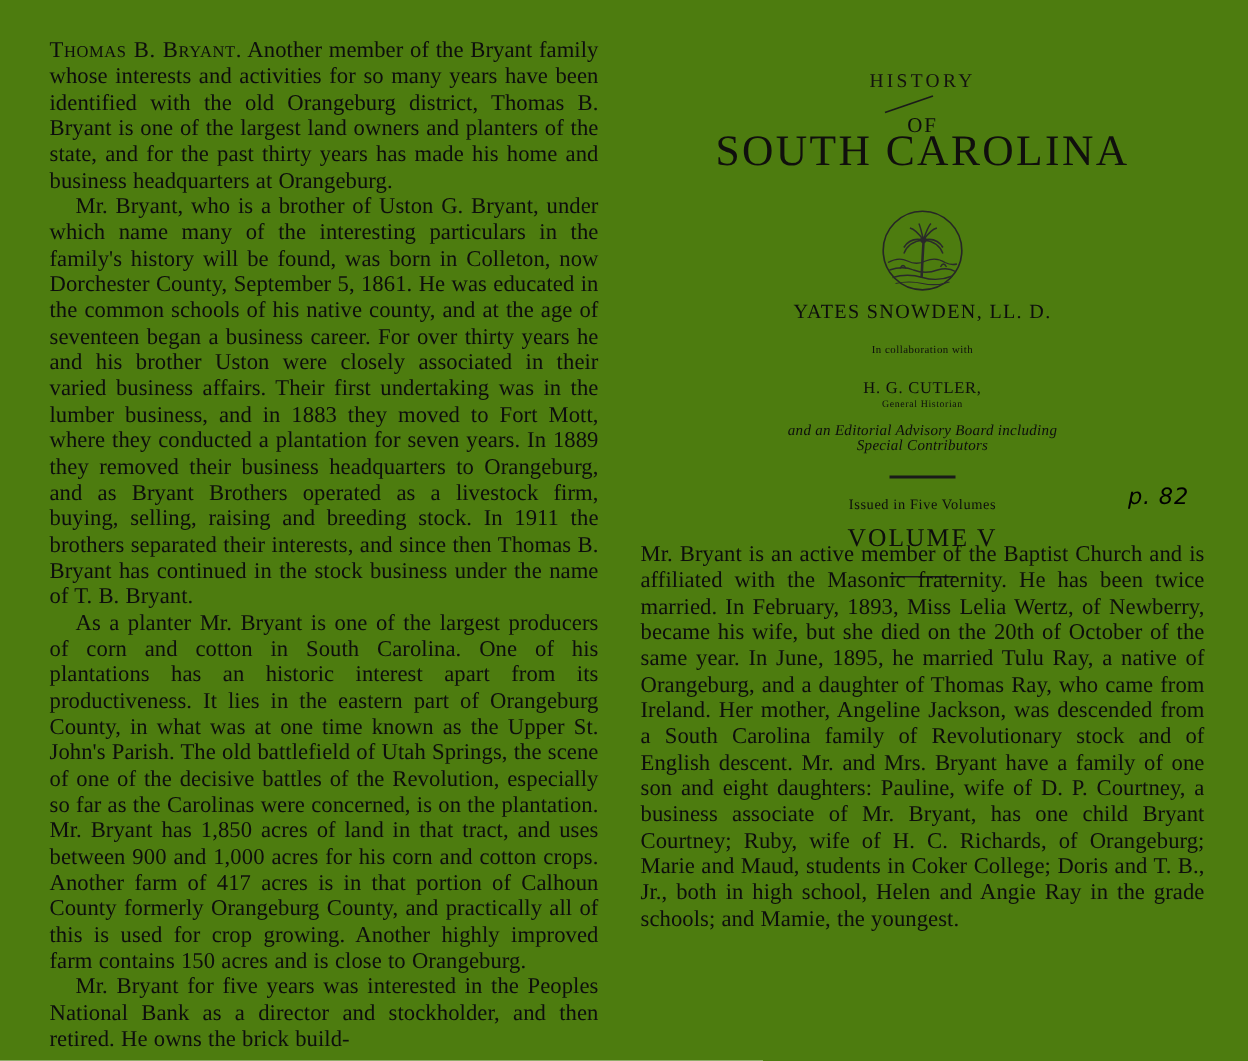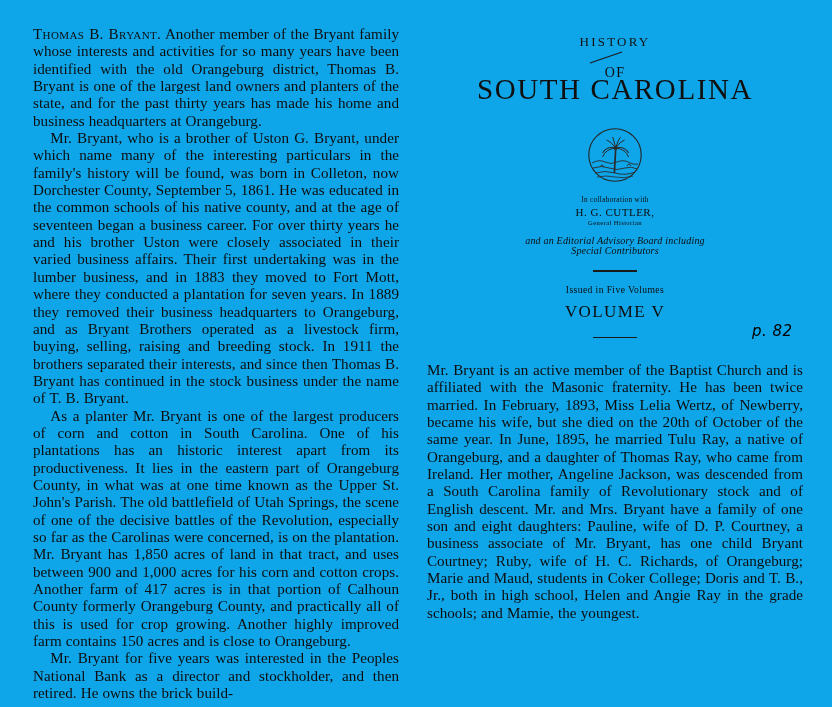--- a/index.html
+++ b/index.html
@@ -12,21 +12,21 @@
     height: 707px;
     position: relative;
     font-family: "Liberation Serif", "DejaVu Serif", serif;
     color: #0d0d0d;
     overflow: hidden;
   }
 
   .page {
     position: absolute;
     inset: 0;
-    background: #0ea5e9;
+    background: #4d7c0f;
   }
 
   
   .col-left {
     position: absolute;
     left: 33px;
     top: 26px;
     width: 366px;
   }
 
@@ -69,21 +69,21 @@
 
   
   .titlepage {
     text-align: center;
     position: relative;
     height: 100%;
   }
   .tp-history {
     font-size: 13px;
     letter-spacing: 2.2px;
-    margin-top: 8px;
+    margin-top: 20px;
     color: #14120f;
   }
   .tp-slash-wrap {
     position: relative;
     height: 17px;
   }
   .tp-slash {
     position: absolute;
     left: 50%;
     top: 1px;
@@ -120,21 +120,21 @@
     margin-top: 5px;
   }
   .tp-collab {
     font-size: 7.2px;
     letter-spacing: 0.35px;
     margin-top: 13px;
   }
   .tp-cutler {
     font-size: 11px;
     letter-spacing: 0.5px;
-    margin-top: 2px;
+    margin-top: 16px;
   }
   .tp-cutler-role {
     font-size: 6.6px;
     letter-spacing: 0.4px;
     margin-top: 1px;
   }
   .tp-board {
     font-size: 10px;
     font-style: italic;
     letter-spacing: 0.2px;
@@ -215,20 +215,21 @@
             <path d="M28.6 21 q-2 -9 -3 -11" fill="none" stroke-width="1"></path>
             <path d="M28.6 21 q3 -9 5 -11" fill="none" stroke-width="1"></path>
             <circle cx="28.6" cy="21" r="1.6"></circle>
 
             <path d="M13 40 q2 -4 4 0" fill="none" stroke-width="0.9"></path>
             <path d="M40 39 q2 -4 4 0" fill="none" stroke-width="0.9"></path>
           </g>
         </svg>
       </div>
 
+      <div class="tp-editor">YATES SNOWDEN, LL. D.</div>
       <div class="tp-collab">In collaboration with</div>
       <div class="tp-cutler">H. G. CUTLER,</div>
       <div class="tp-cutler-role">General Historian</div>
       <div class="tp-board">
         <span>and an Editorial Advisory Board including</span><br>
         <span>Special Contributors</span>
       </div>
       <div class="tp-rule"></div>
       <div class="tp-issued">Issued in Five Volumes</div>
       <div class="tp-volume">VOLUME V</div>

